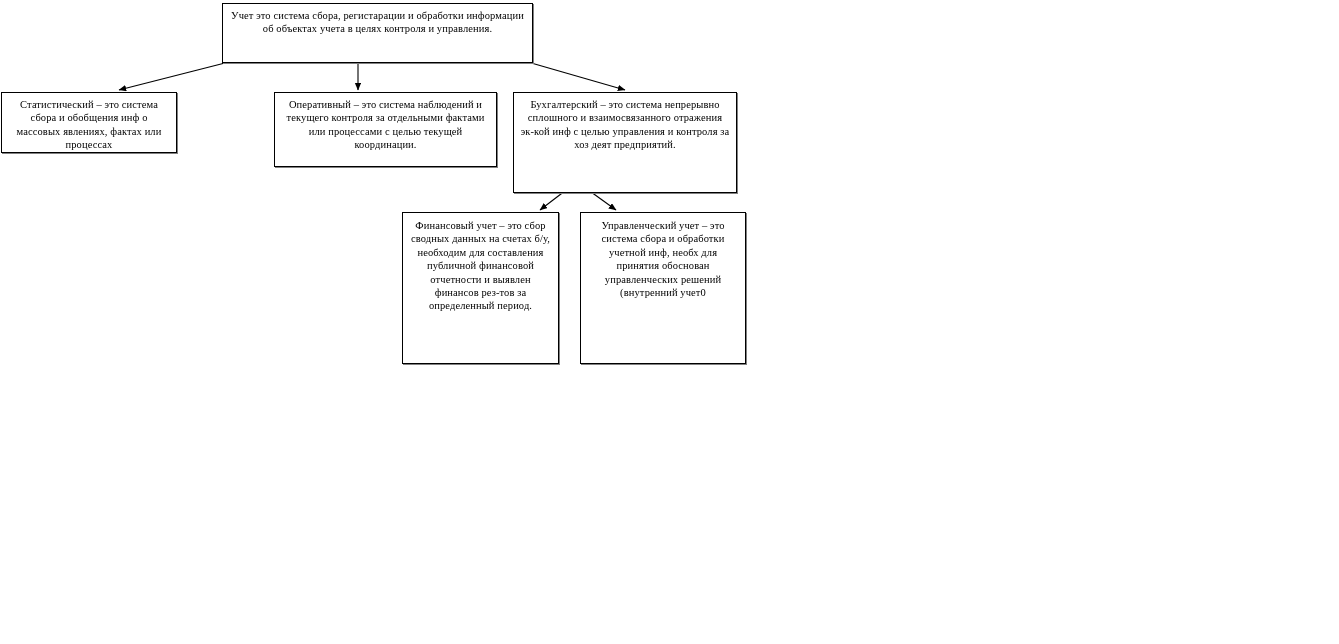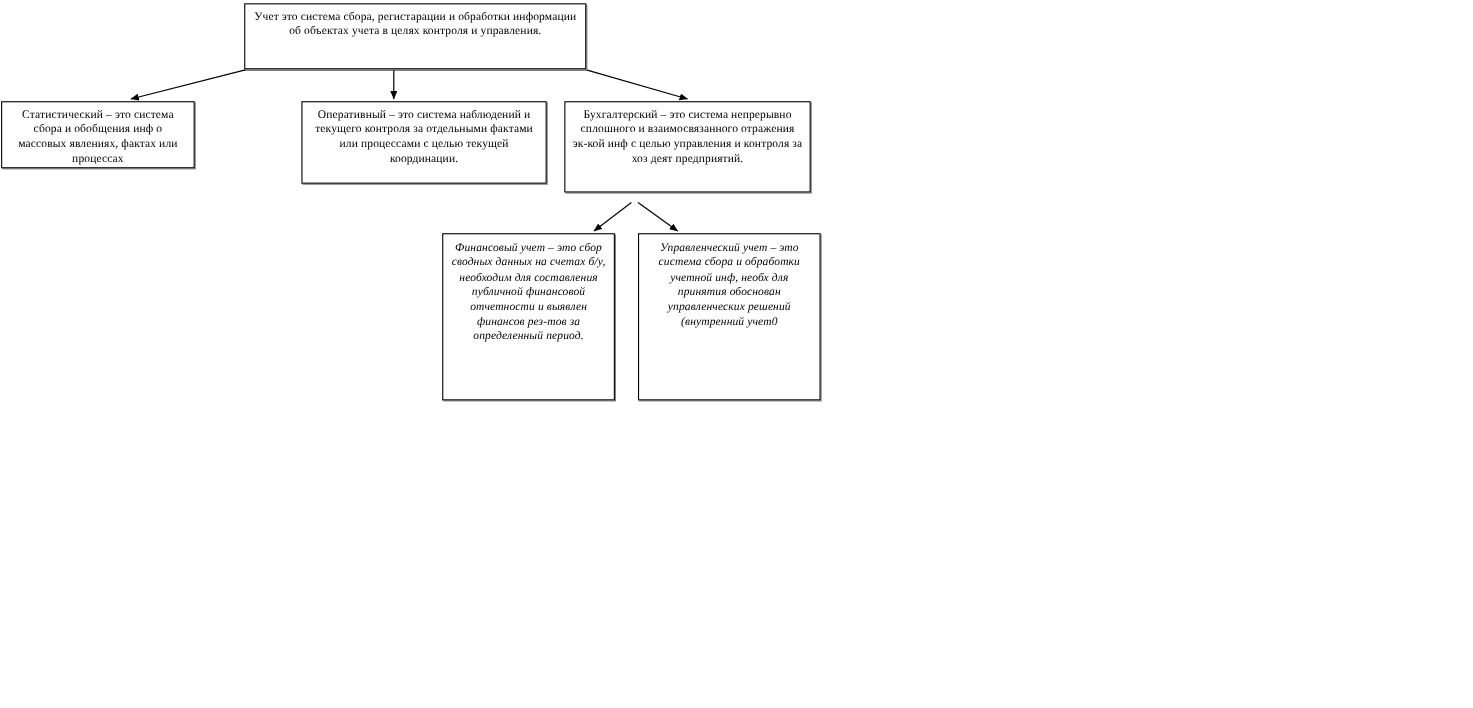--- a/index.html
+++ b/index.html
@@ -65,38 +65,37 @@
   #node-operational {
     left: 274px;
     top: 92px;
     width: 223px;
     height: 75px;
   }
   #node-accounting {
     left: 513px;
     top: 92px;
     width: 224px;
-    height: 83px;
+    height: 101px;
   }
   #node-financial {
     left: 402px;
     top: 212px;
     width: 157px;
     height: 152px;
   }
   #node-managerial {
     left: 580px;
     top: 212px;
     width: 166px;
     height: 152px;
   }
   #node-financial .node-text,
   #node-managerial .node-text {
     padding-top: 6px;
-    font-style: italic;
   }
 </style>
 </head>
 <body>
 
 <div id="canvas">
 
   <svg class="connectors" viewBox="0 0 1339 644" width="1339" height="644" xmlns="http://www.w3.org/2000/svg">
     <defs>
       <marker id="arrowhead" markerWidth="9" markerHeight="9" refX="7.2" refY="3.2" orient="auto" markerUnits="userSpaceOnUse">

